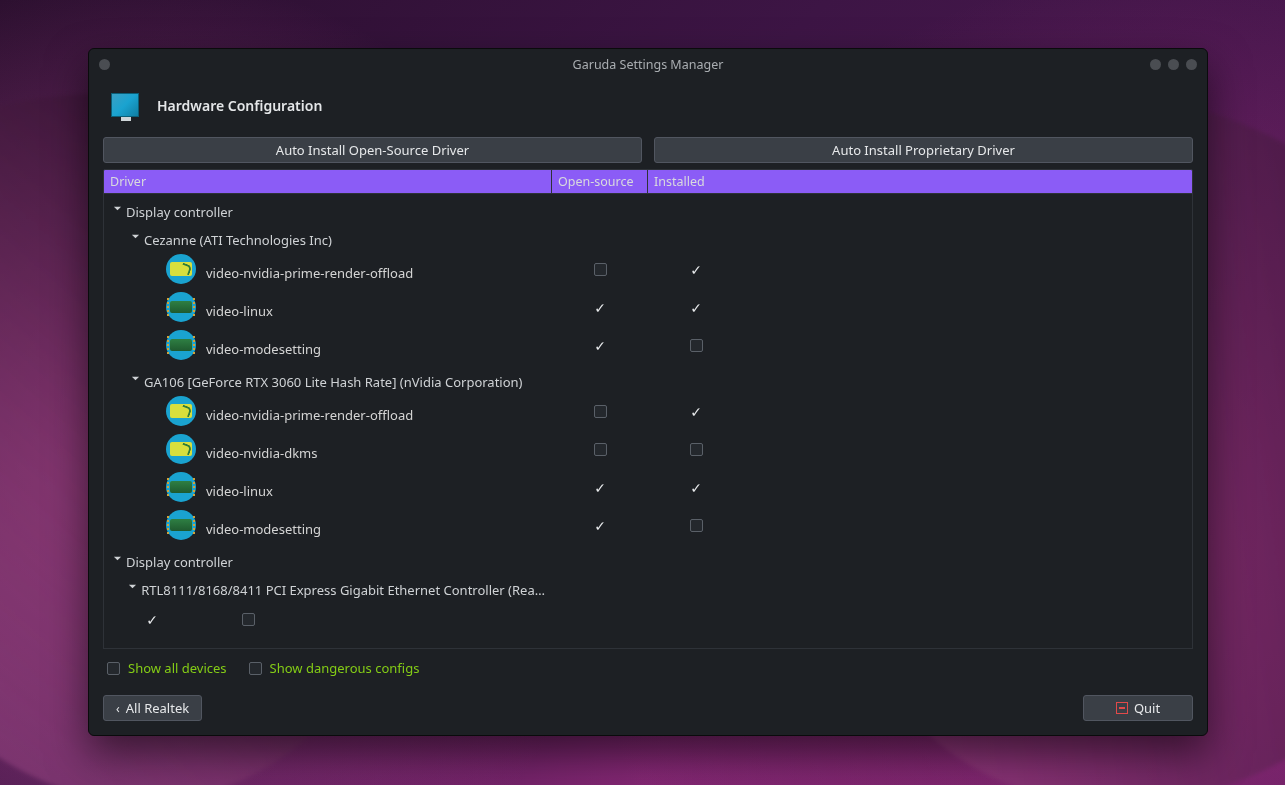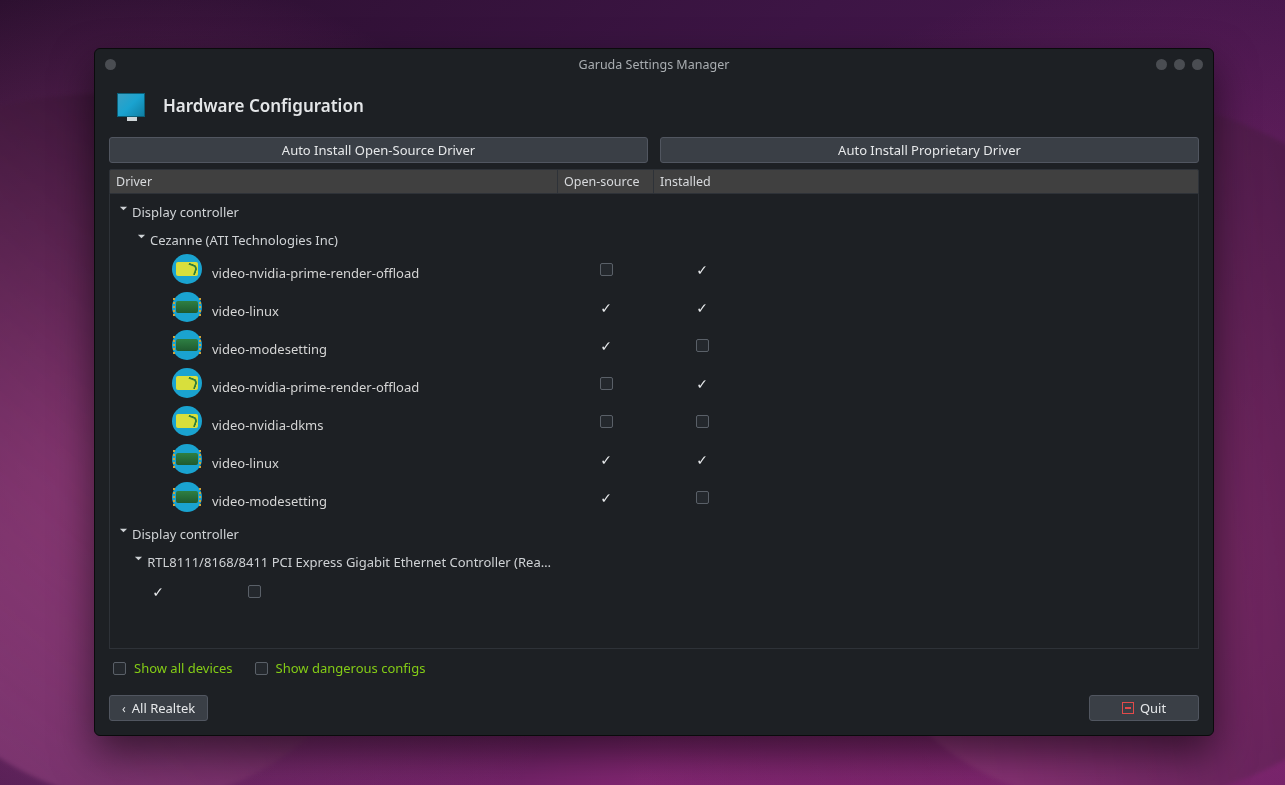--- a/index.html
+++ b/index.html
@@ -28,21 +28,21 @@
     position: absolute;
     background: linear-gradient(60deg, rgba(255,130,210,0.25), rgba(30,5,30,0.6));
     border-radius: 40% 60% 55% 45% / 50% 40% 60% 50%;
     filter: blur(2px);
   }
   .wallpaper::before { left: -180px; top: 80px; width: 620px; height: 720px; transform: rotate(-18deg); }
   .wallpaper::after  { right: -200px; top: 120px; width: 640px; height: 700px; transform: rotate(22deg); }
 
   .window {
     position: absolute;
-    left: 94px;
+    left: 88px;
     top: 48px;
     width: 1120px;
     height: 688px;
     background: #1d2024;
     border: 1px solid #0a0b0c;
     border-radius: 6px;
     box-shadow: 0 18px 40px rgba(0,0,0,0.55);
     display: flex;
     flex-direction: column;
   }
@@ -74,21 +74,21 @@
     border: 1px solid #0b5f78;
     position: relative;
   }
   .monitor-icon::after {
     content: "";
     position: absolute;
     left: 9px; bottom: -5px;
     width: 10px; height: 4px;
     background: #cfd6d9;
   }
-  .header-title { font-weight: 600; color: #e4e6e8; font-size: 17px; }
+  .header-title { font-weight: 600; color: #e4e6e8; font-size: 14px; }
 
   .button-row {
     display: flex;
     gap: 12px;
     padding: 0 14px;
   }
   .big-btn {
     flex: 1;
     background: #3a3f46;
     border: 1px solid #515660;
@@ -98,21 +98,21 @@
     height: 26px;
     display: flex;
     align-items: center;
     justify-content: center;
     cursor: pointer;
   }
 
   .table-header {
     display: flex;
     margin: 6px 14px 0 14px;
-    background: #404040;
+    background: #8b5cf6;
     border: 1px solid #2e3238;
     border-radius: 2px 2px 0 0;
     font-size: 12.5px;
     color: #d8dadd;
   }
   .th { padding: 3px 6px; border-right: 1px solid #2e3238; }
   .col-driver { flex: 0 0 448px; }
   .col-open   { flex: 0 0 96px; }
   .col-inst   { flex: 1; }
 
@@ -356,20 +356,33 @@
             <span class="chip"></span>
           </span>
           <span class="ellipsis">video-modesetting</span>
         </div>
         <div class="c-open">
           <span class="tick">✓</span>
         </div>
         <div class="c-inst">
           <span class="chk"></span>
         </div>
+      </div>
+      <div class="row dev">
+        <div class="c-driver">
+          <span class="ind" style="width:24px"></span>
+          <span class="expander">
+            <svg viewBox="0 0 10 10">
+              <path d="M1 3 L5 7 L9 3 Z"></path>
+            </svg>
+          </span>
+          <span class="ellipsis">GA106 [GeForce RTX 3060 Lite Hash Rate] (nVidia Corporation)</span>
+        </div>
+        <div class="c-open"></div>
+        <div class="c-inst"></div>
       </div>
       <div class="row driver-row">
         <div class="c-driver">
           <span class="ind" style="width:62px"></span>
           <span class="drv-icon">
             <span class="nv"></span>
           </span>
           <span class="ellipsis">video-nvidia-prime-render-offload</span>
         </div>
         <div class="c-open">

